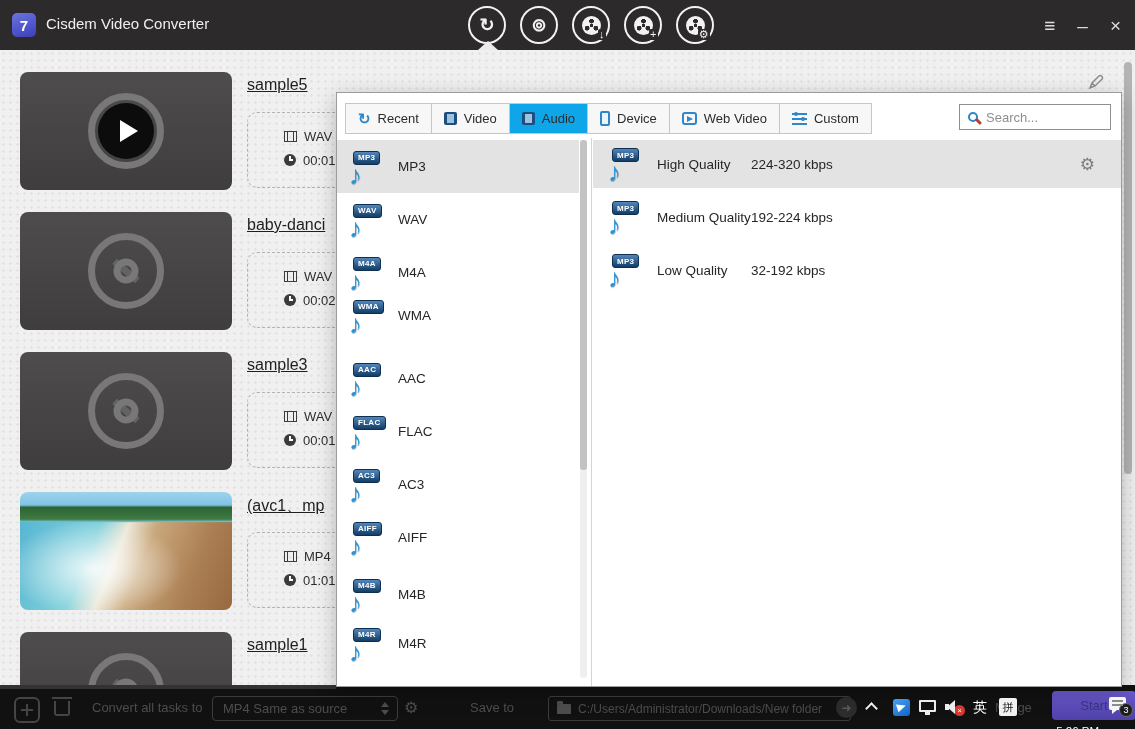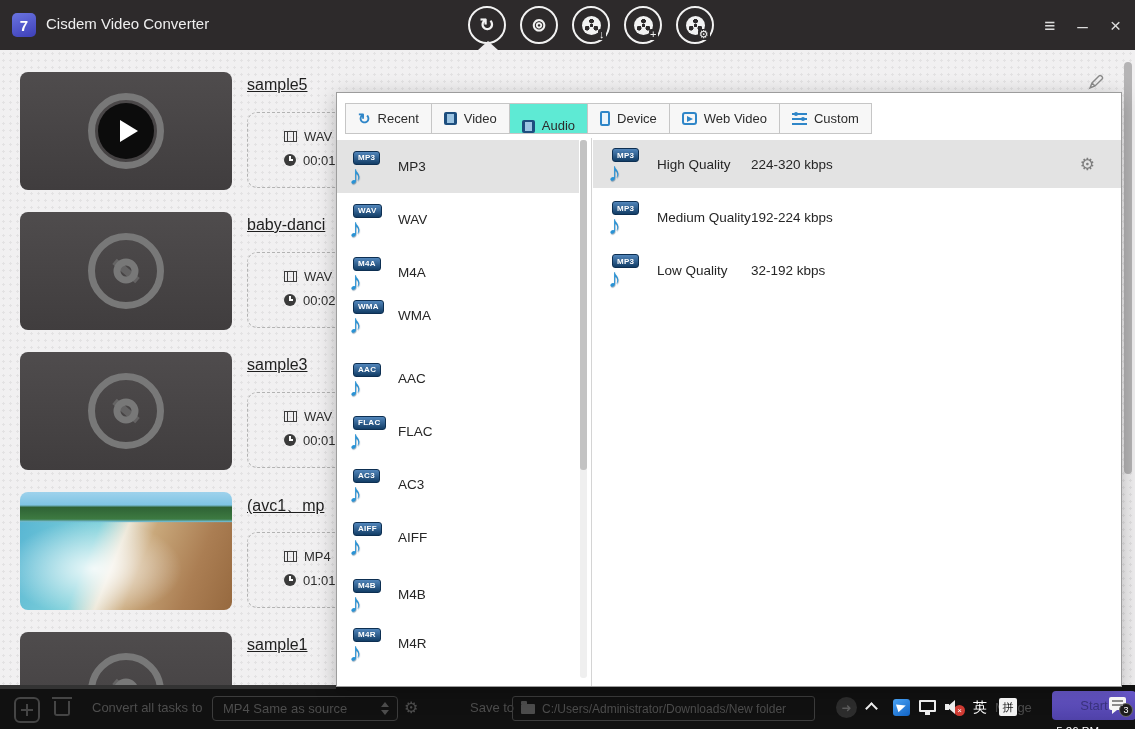--- a/index.html
+++ b/index.html
@@ -67,21 +67,21 @@
   .pencil { position:absolute; left:1086px; top:22px; width:20px; height:20px; }
   .list-scrollbar { position:absolute; left:1124px; top:12px; width:8px; height:412px; background:#b5b4b5; border-radius:4px; }
 
   
   .popup { position:absolute; left:336px; top:92px; width:786px; height:595px; background:#fff;
            border:1px solid #9c9c9c; box-shadow:0 5px 20px rgba(0,0,0,.25); z-index:20; }
   .pop-head { position:absolute; left:0; top:0; right:0; height:45px; }
   .tabs { position:absolute; left:9px; top:10px; display:flex; }
   .tab { display:flex; align-items:center; gap:7px; height:31px; padding:0 12px; border:1px solid #c6c6c6;
          margin-left:-1px; background:#f7f7f7; font-size:13px; color:#2c2c2c; white-space:nowrap; }
-  .tab.sel { background:#5eead4;align-items:flex-end; }
+  .tab.sel { background:#0ea5e9; }
   .ti-recent { color:#2f86c8; font-size:15px; font-weight:bold; line-height:1; }
   .ti-film { width:13px; height:13px; background:#1d4e7e; border-radius:2px; position:relative; }
   .ti-film::before { content:""; position:absolute; left:3px; right:3px; top:2px; bottom:2px; background:#9cc4e2; }
   .ti-phone { width:10px; height:15px; border:2px solid #2f86c8; border-radius:2px; background:#eaf4fb; }
   .ti-web { width:15px; height:13px; border:2px solid #2f86c8; border-radius:3px; position:relative; }
   .ti-web::before { content:""; position:absolute; left:3px; top:2px; width:0; height:0;
                     border-left:6px solid #2f86c8; border-top:3.5px solid transparent; border-bottom:3.5px solid transparent; }
   .ti-sliders { width:15px; height:12px; position:relative;
       background:linear-gradient(180deg,#2f86c8 0 2px,transparent 2px 5px,#2f86c8 5px 7px,transparent 7px 10px,#2f86c8 10px 12px); }
   .ti-sliders::before { content:""; position:absolute; left:2px; top:-1px; width:4px; height:4px; background:#2f86c8; border-radius:50%; }
@@ -130,21 +130,21 @@
   .bb-label1 { position:absolute; left:92px; top:15px; font-size:13px; }
   .bb-dd { position:absolute; left:212px; top:11px; width:186px; height:25px; border:1px solid #3c3c3c;
            border-radius:4px; font-size:13px; display:flex; align-items:center; padding-left:10px; }
   .dd-arr { position:absolute; right:8px; top:5px; }
   .dd-arr::before { content:""; display:block; width:0; height:0; border-left:4px solid transparent;
                     border-right:4px solid transparent; border-bottom:5px solid #4d4d4d; margin-bottom:3px; }
   .dd-arr::after { content:""; display:block; width:0; height:0; border-left:4px solid transparent;
                    border-right:4px solid transparent; border-top:5px solid #4d4d4d; }
   .bb-gear { position:absolute; left:404px; top:13px; font-size:16px; }
   .bb-label2 { position:absolute; left:470px; top:15px; font-size:13px; }
-  .bb-path { position:absolute; left:512px; top:11px; width:303px; height:25px; border:1px solid #3c3c3c;
+  .bb-path { position:absolute; left:548px; top:11px; width:303px; height:25px; border:1px solid #3c3c3c;
              border-radius:3px; display:flex; align-items:center; gap:7px; padding-left:8px; font-size:12px;
              overflow:hidden; white-space:nowrap; }
   .folder-mini { width:14px; height:10px; background:#4d4d4d; border-radius:1px; position:relative; flex:0 0 auto; }
   .folder-mini::before { content:""; position:absolute; top:-3px; left:0; width:6px; height:3px; background:#4d4d4d; border-radius:1px 1px 0 0; }
   .bb-go { position:absolute; left:836px; top:12px; width:21px; height:21px; border-radius:50%; background:#2d2d2d;
            color:#5c5c5c; font-size:12px; display:flex; align-items:center; justify-content:center; }
   .merge-remnant { position:absolute; left:995px; top:15px; font-size:13px; color:#4c4c4c; z-index:11; }
   .start-remnant { position:absolute; left:1052px; top:6px; width:84px; height:29px; border-radius:4px;
                    background:linear-gradient(#6a5ace,#4f41a8); z-index:11; display:flex; align-items:center;
                    justify-content:center; font-size:13px; color:#3b3480; }
@@ -315,20 +315,24 @@
         </div>
       <div class="tab">
           <span class="ti-web"></span>
           <span>Web Video</span>
         </div>
       <div class="tab">
           <span class="ti-sliders"></span>
           <span>Custom</span>
         </div>
     </div>
+    <div class="search">
+      <span class="mag"></span>
+      <input class="search-ph" placeholder="Search..." style="">
+    </div>
   </div>
 
   <div class="fmt-list">
     <div class="fmt-row sel" style="top:2px">
         <span class="fmt-ic">
           <span class="badge">MP3</span>
           <span class="note">♪</span>
         </span>
         <span class="fmt-label">MP3</span>
       </div>

